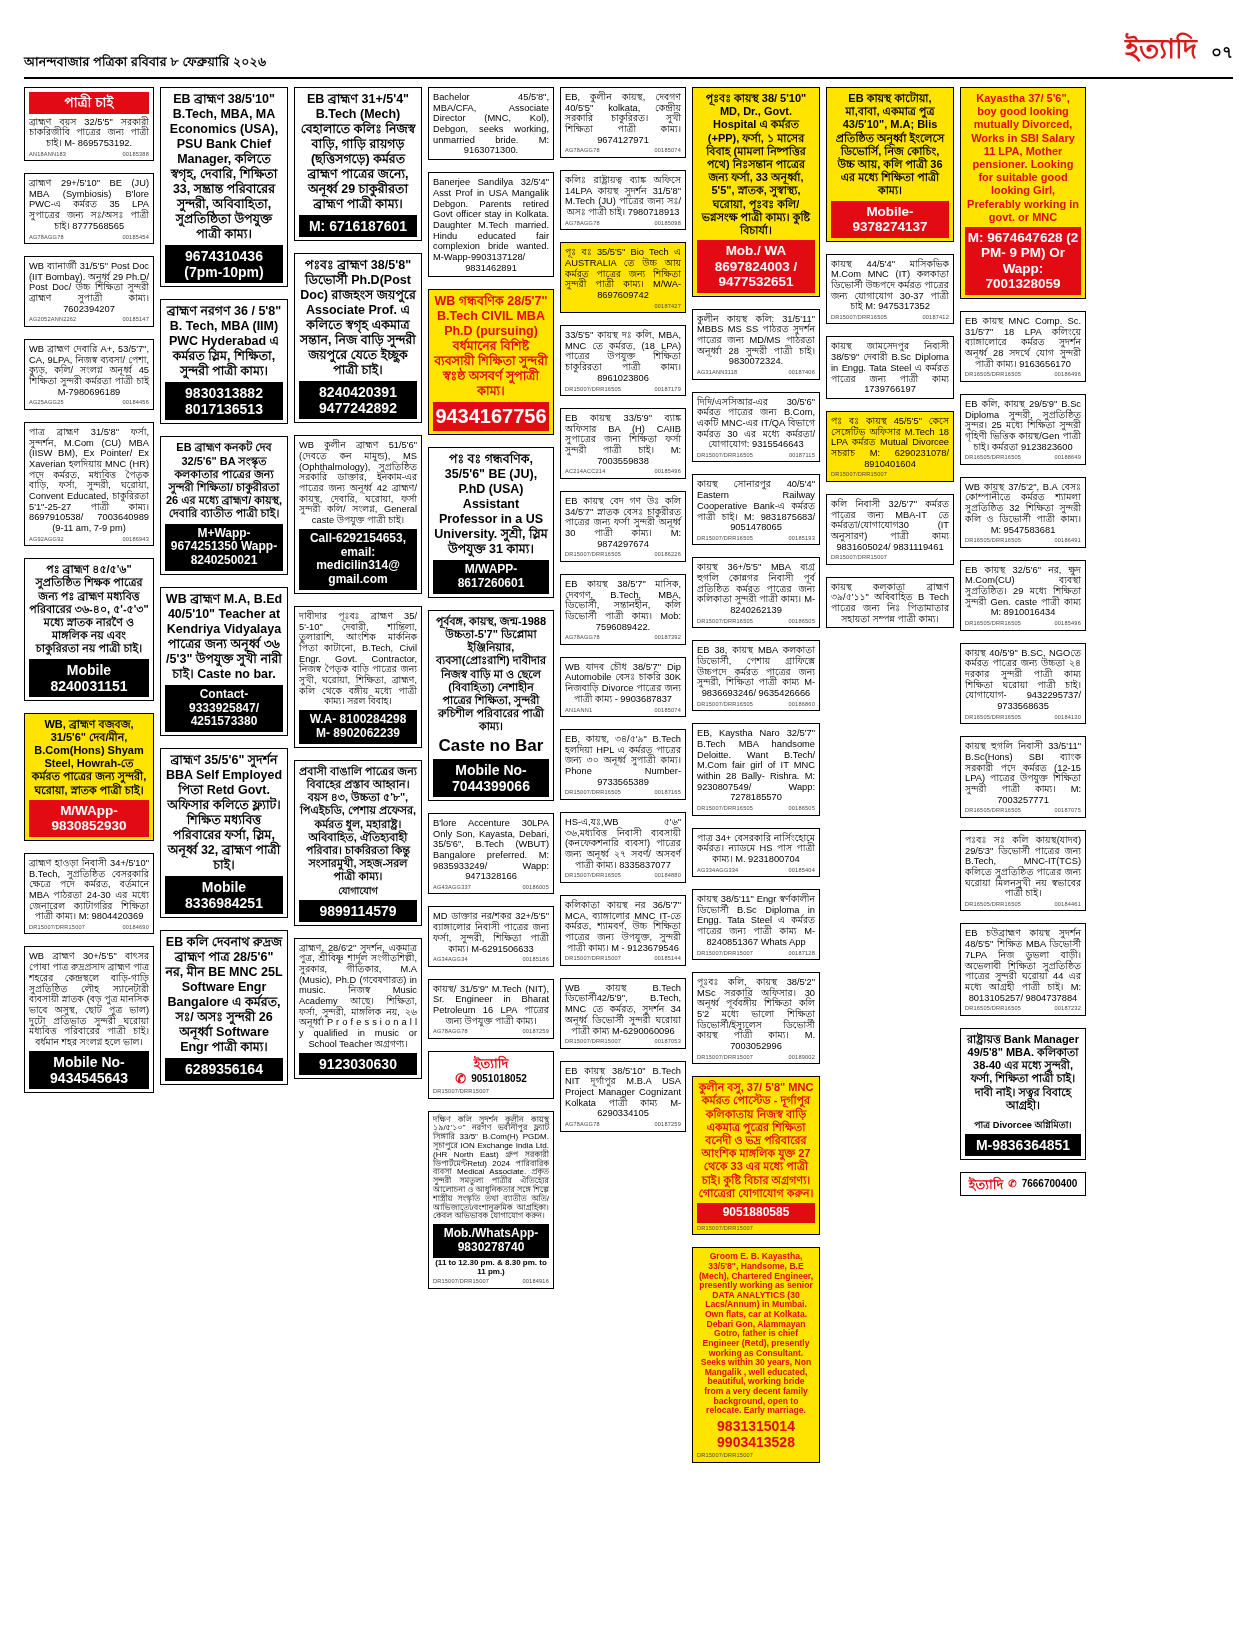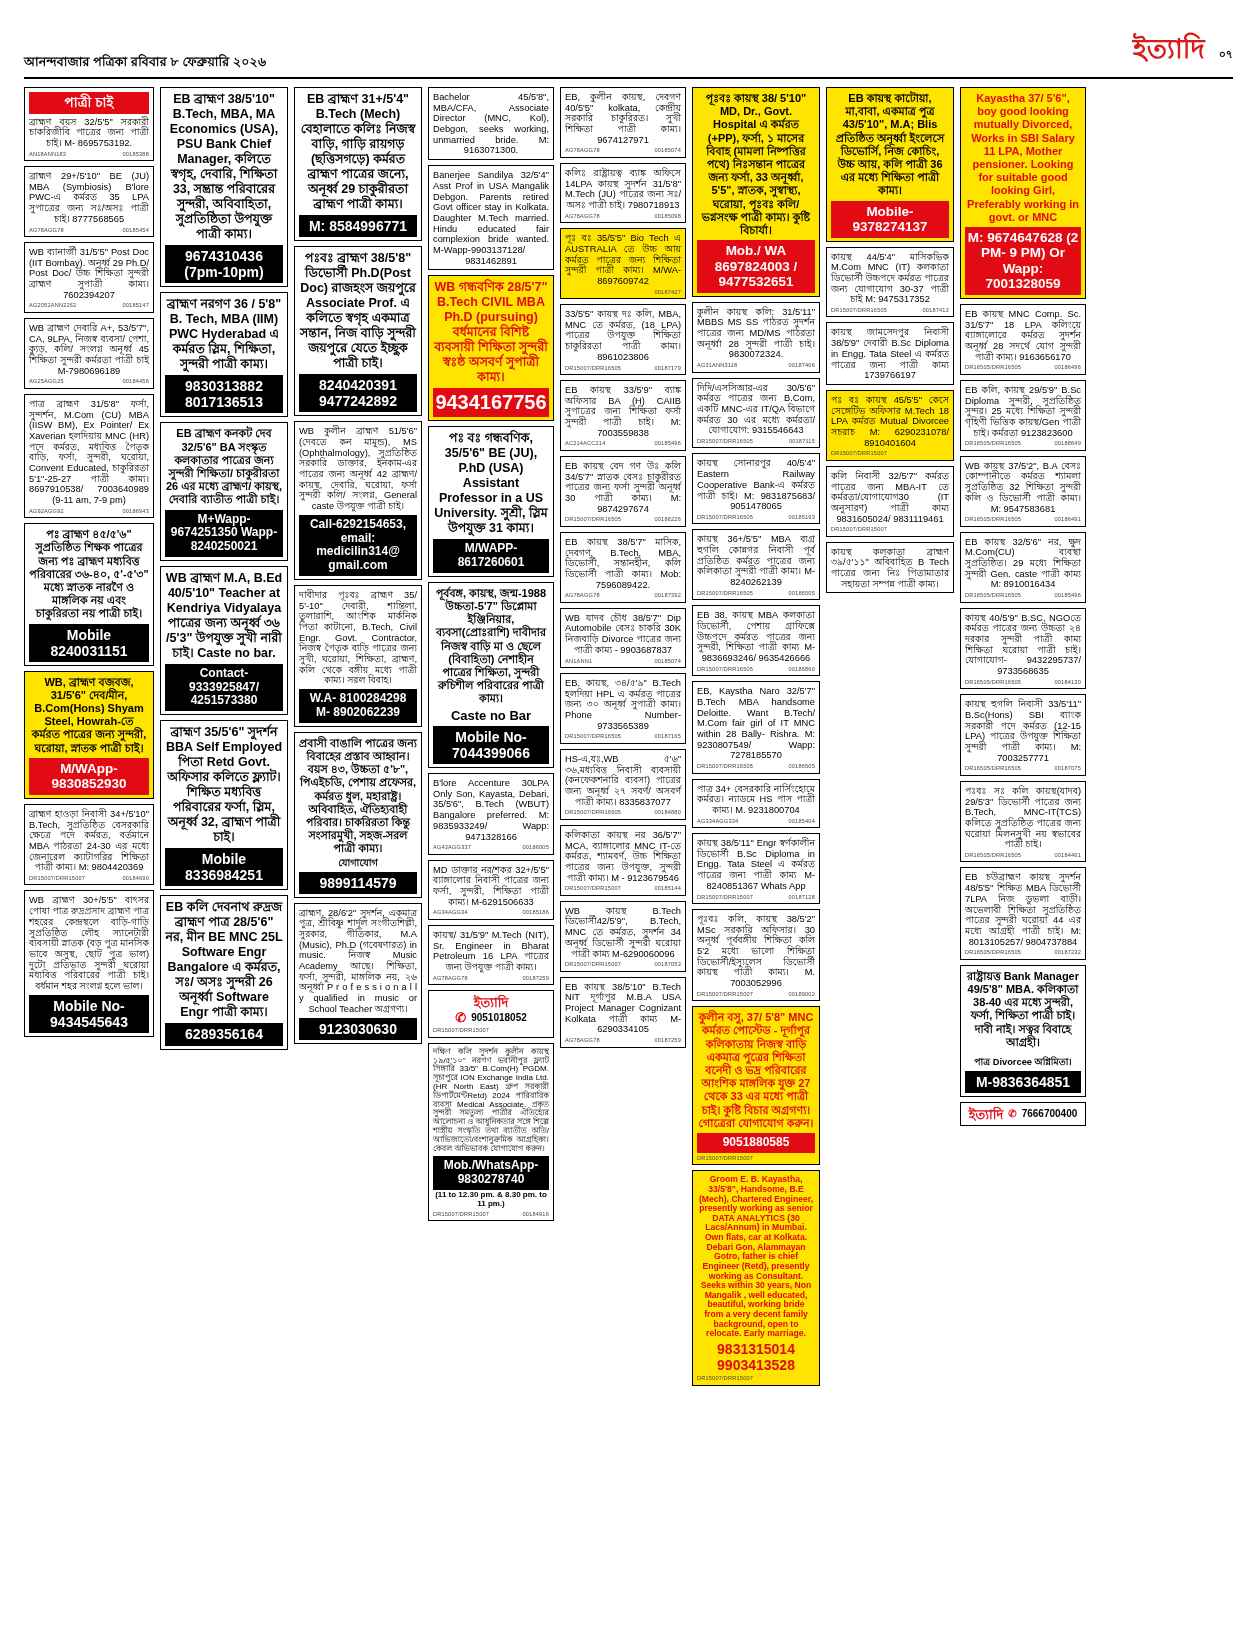--- a/index.html
+++ b/index.html
@@ -2,39 +2,39 @@
 <html><head>
 <meta charset="utf-8">
 <style>
   html,body{margin:0;padding:0;background:#fff;}
   body{width:1257px;height:1625px;font-family:"Liberation Sans",sans-serif;color:#000;}
   .page{position:relative;width:1257px;height:1249px;box-sizing:border-box;padding:28px 24px 10px 24px;}
   .masthead{display:flex;align-items:flex-end;justify-content:space-between;border-bottom:2px solid #000;padding-bottom:4px;margin-bottom:8px;}
   .masthead .left{font-size:12.5px;font-weight:bold;letter-spacing:0.2px;}
   .masthead .right{display:flex;align-items:baseline;gap:14px;}
   .brand{color:#d81a1a;font-size:27px;font-weight:bold;font-family:"Liberation Serif",serif;}
-  .pageno{font-size:11px;font-weight:bold;}
+  .pageno{font-size:17px;font-weight:bold;}
   .cols{display:flex;gap:6px;align-items:flex-start;}
-  .col{display:flex;flex-direction:column;gap:5px;}
+  .col{display:flex;flex-direction:column;gap:12px;}
   .c1{width:130px}.c2{width:128px}.c3{width:128px}.c4{width:126px}.c5{width:126px}.c6{width:128px}.c7{width:128px}.c8{width:126px}
   .ad{border:1.6px solid #000;padding:4px 4px 3px 4px;box-sizing:border-box;font-size:9.6px;line-height:1.16;text-align:center;background:#fff;overflow:hidden;}
   .ad .body{font-size:9.3px;line-height:1.15;text-align:justify;text-align-last:center;}
   .ad .big{font-size:12.5px;font-weight:bold;line-height:1.2;}
   .ad .med{font-size:11px;font-weight:bold;line-height:1.2;}
   .blackbar{background:#000;color:#fff;font-weight:bold;font-size:14px;padding:3px 2px;margin-top:3px;line-height:1.15;}
   .blackbar.sm{font-size:12px;}
   .redbar{background:#e20a13;color:#fff;font-weight:bold;font-size:13.5px;padding:3px 2px;margin-top:3px;line-height:1.15;}
   .redtext{color:#e20a13;font-weight:bold;}
   .yellowbox{background:#ffe400;border:1.6px solid #000;}
   .code{font-size:5.6px;color:#444;text-align:left;margin-top:2px;letter-spacing:0.2px;display:flex;justify-content:space-between;}
   .code span{display:inline-block;}
   .small{font-size:8.6px;line-height:1.12;}
   .tiny{font-size:8px;line-height:1.1;}
   .bold{font-weight:bold;}
-  .bigger{font-size:13px;font-weight:bold;line-height:1.18;}
+  .bigger{font-size:17px;font-weight:bold;line-height:1.18;}
   .etc{color:#e20a13;font-weight:bold;font-size:13px;font-family:"Liberation Serif",serif;}
   .footline{display:flex;align-items:center;justify-content:center;gap:5px;font-size:10px;font-weight:bold;}
 </style>
 </head>
 <body>
 
 <div class="page">
 
   <div class="masthead">
     <div class="left">আনন্দবাজার পত্রিকা রবিবার ৮ ফেব্রুয়ারি ২০২৬</div>
@@ -127,21 +127,21 @@
       </div>
       <div class="ad">
         <div class="big">EB কলি দেবনাথ রুদ্রজ ব্রাহ্মণ পাত্র 28/5'6" নর, মীন BE MNC 25L Software Engr Bangalore এ কর্মরত, সঃ/ অসঃ সুন্দরী 26 অনূর্ধ্বা Software Engr পাত্রী কাম্য।</div>
         <div class="blackbar">6289356164</div>
       </div>
     </div>
 
     <div class="col c3">
       <div class="ad">
         <div class="big">EB ব্রাহ্মণ 31+/5'4" B.Tech (Mech) বেহালাতে কলিঃ নিজস্ব বাড়ি, গাড়ি রায়গড় (ছত্তিসগড়ে) কর্মরত ব্রাহ্মণ পাত্রের জন্যে, অনূর্ধ্ব 29 চাকুরীরতা ব্রাহ্মণ পাত্রী কাম্য।</div>
-        <div class="blackbar">M: 8584996771</div>
+        <div class="blackbar">M: 6716187601</div>
       </div>
       <div class="ad">
         <div class="big">পঃবঃ ব্রাহ্মণ 38/5'8" ডিভোর্সী Ph.D(Post Doc) রাজহংস জয়পুরে Associate Prof. এ কলিতে স্বগৃহ একমাত্র সন্তান, নিজ বাড়ি সুন্দরী জয়পুরে যেতে ইচ্ছুক পাত্রী চাই।</div>
         <div class="blackbar">8240420391 9477242892</div>
       </div>
       <div class="ad">
         <div class="body">WB কুলীন ব্রাহ্মণ 51/5'6" (দেবতে কন মামুন্ড), MS (Ophthalmology), সুপ্রতিষ্ঠিত সরকারি ডাক্তার, ইনকাম-এর পাত্রের জন্য অনূর্ধ্ব 42 ব্রাহ্মণ/ কায়স্থ, দেবারি, ঘরোয়া, ফর্সা সুন্দরী কলি/ সংলগ্ন, General caste উপযুক্ত পাত্রী চাই।</div>
         <div class="blackbar sm">Call-6292154653, email: medicilin314@ gmail.com</div>
       </div>
       <div class="ad">

